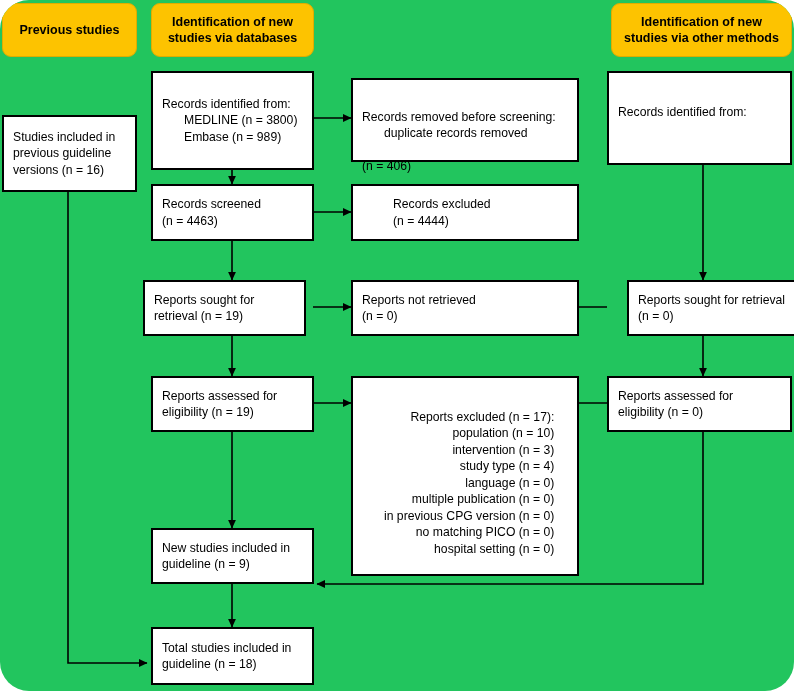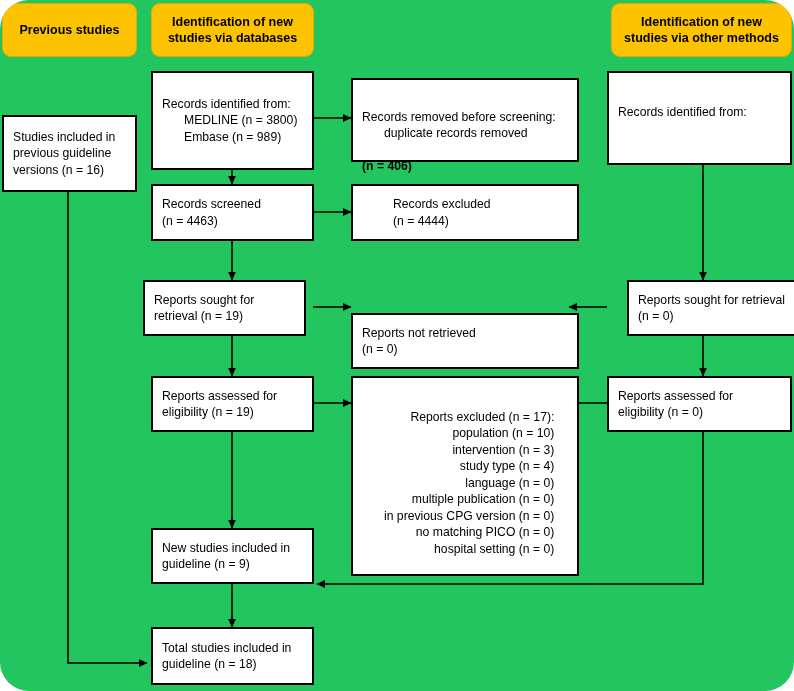--- a/index.html
+++ b/index.html
@@ -168,30 +168,30 @@
 
   <div class="node box" style="left:151px; top:627px; width:163px; height:58px;">
     <span class="txt">Total studies included in
 guideline (n = 18)</span>
   </div>
 
   <div class="node box top-align" style="left:351px; top:78px; width:228px; height:84px;">
     <span class="txt">
       <span>Records removed before screening:</span>
       <span class="indent">duplicate records removed</span>
-      <span style="display:block;font-weight:bold;">(n = 406)</span>
+      <span style="display:block;">(n = 406)</span>
     </span>
   </div>
 
   <div class="node box" style="left:351px; top:184px; width:228px; height:57px;padding-left:40px;">
     <span class="txt">Records excluded
 (n = 4444)</span>
   </div>
 
-  <div class="node box" style="left:351px; top:280px; width:228px; height:56px;margin-top:33px;">
+  <div class="node box" style="left:351px; top:280px; width:228px; height:56px;">
     <span class="txt">Reports not retrieved
 (n = 0)</span>
   </div>
 
   <div class="node box top-align" style="left:351px; top:376px; width:228px; height:200px;">
     <span class="txt" style="padding-top:14px;text-align:right;">
       <span>Reports excluded (n = 17):</span>
       <span class="indent">population (n = 10)
 intervention (n = 3)
 study type (n = 4)

